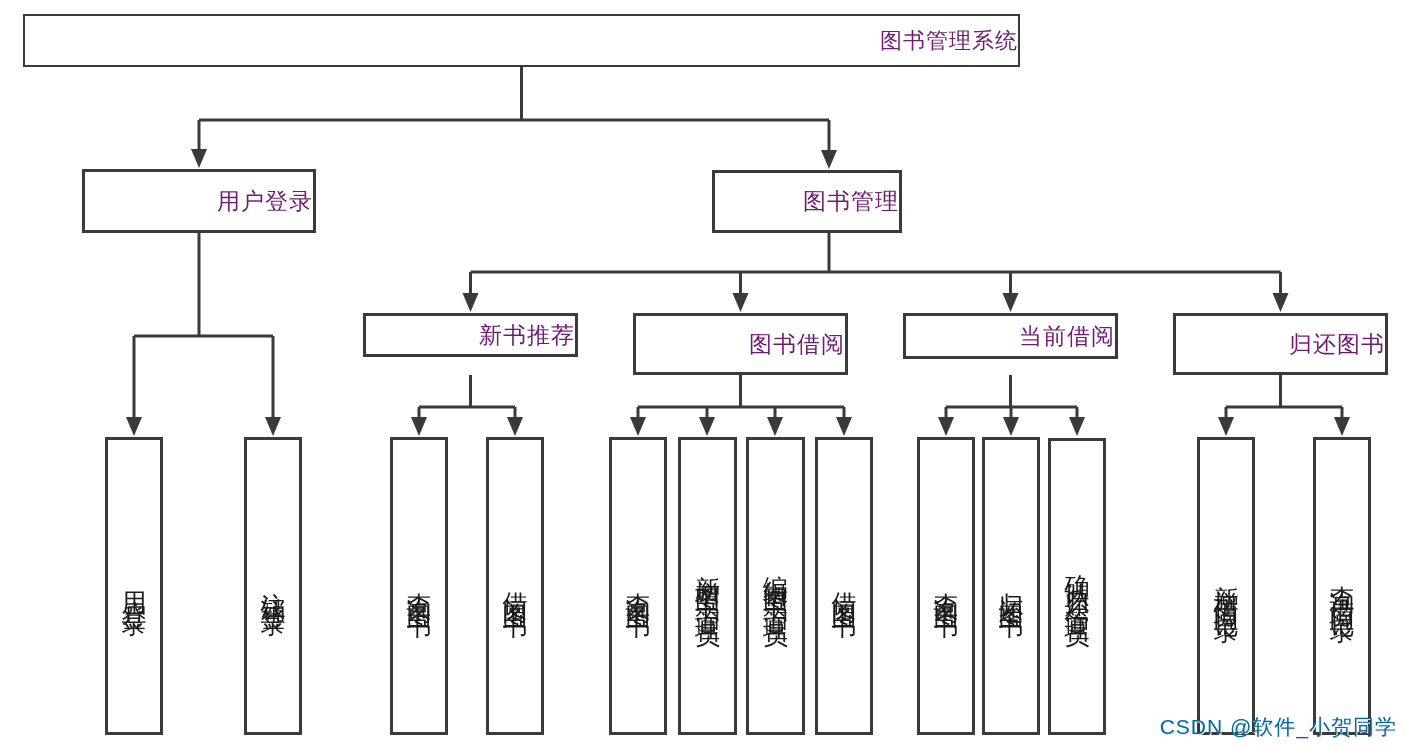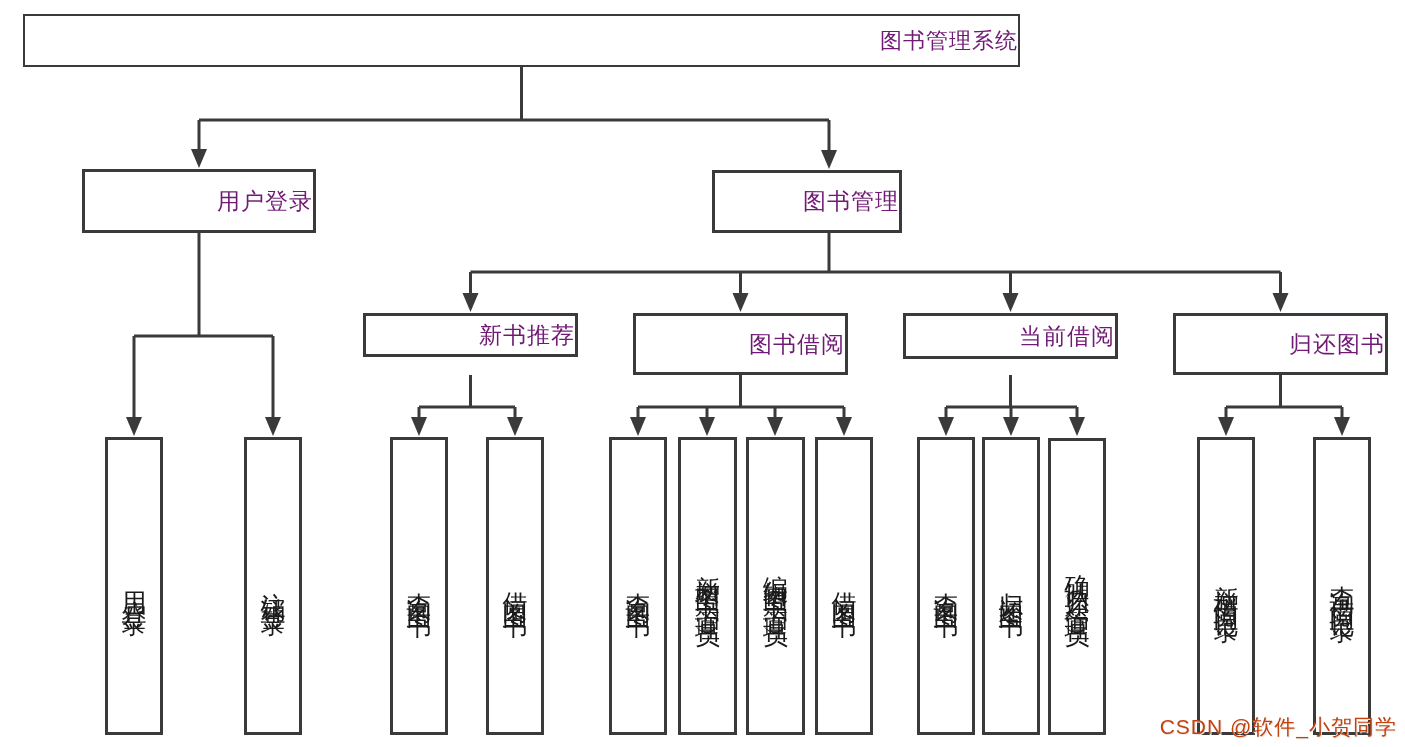--- a/index.html
+++ b/index.html
@@ -55,21 +55,21 @@
     font-size: 25px;
     letter-spacing: 7px;
     color: #1a1a1a;
     line-height: 1;
   }
   .watermark {
     position: absolute;
     right: 8px;
     top: 713px;
     font-size: 21px;
-    color: #c2410c;
+    color: #0369a1;
     letter-spacing: 1px;
     z-index: 3;
     text-shadow: 1px 1px 0 #e8e8e8;
     white-space: nowrap;
   }
 </style>
 </head>
 <body>
 
 <div class="stage">

